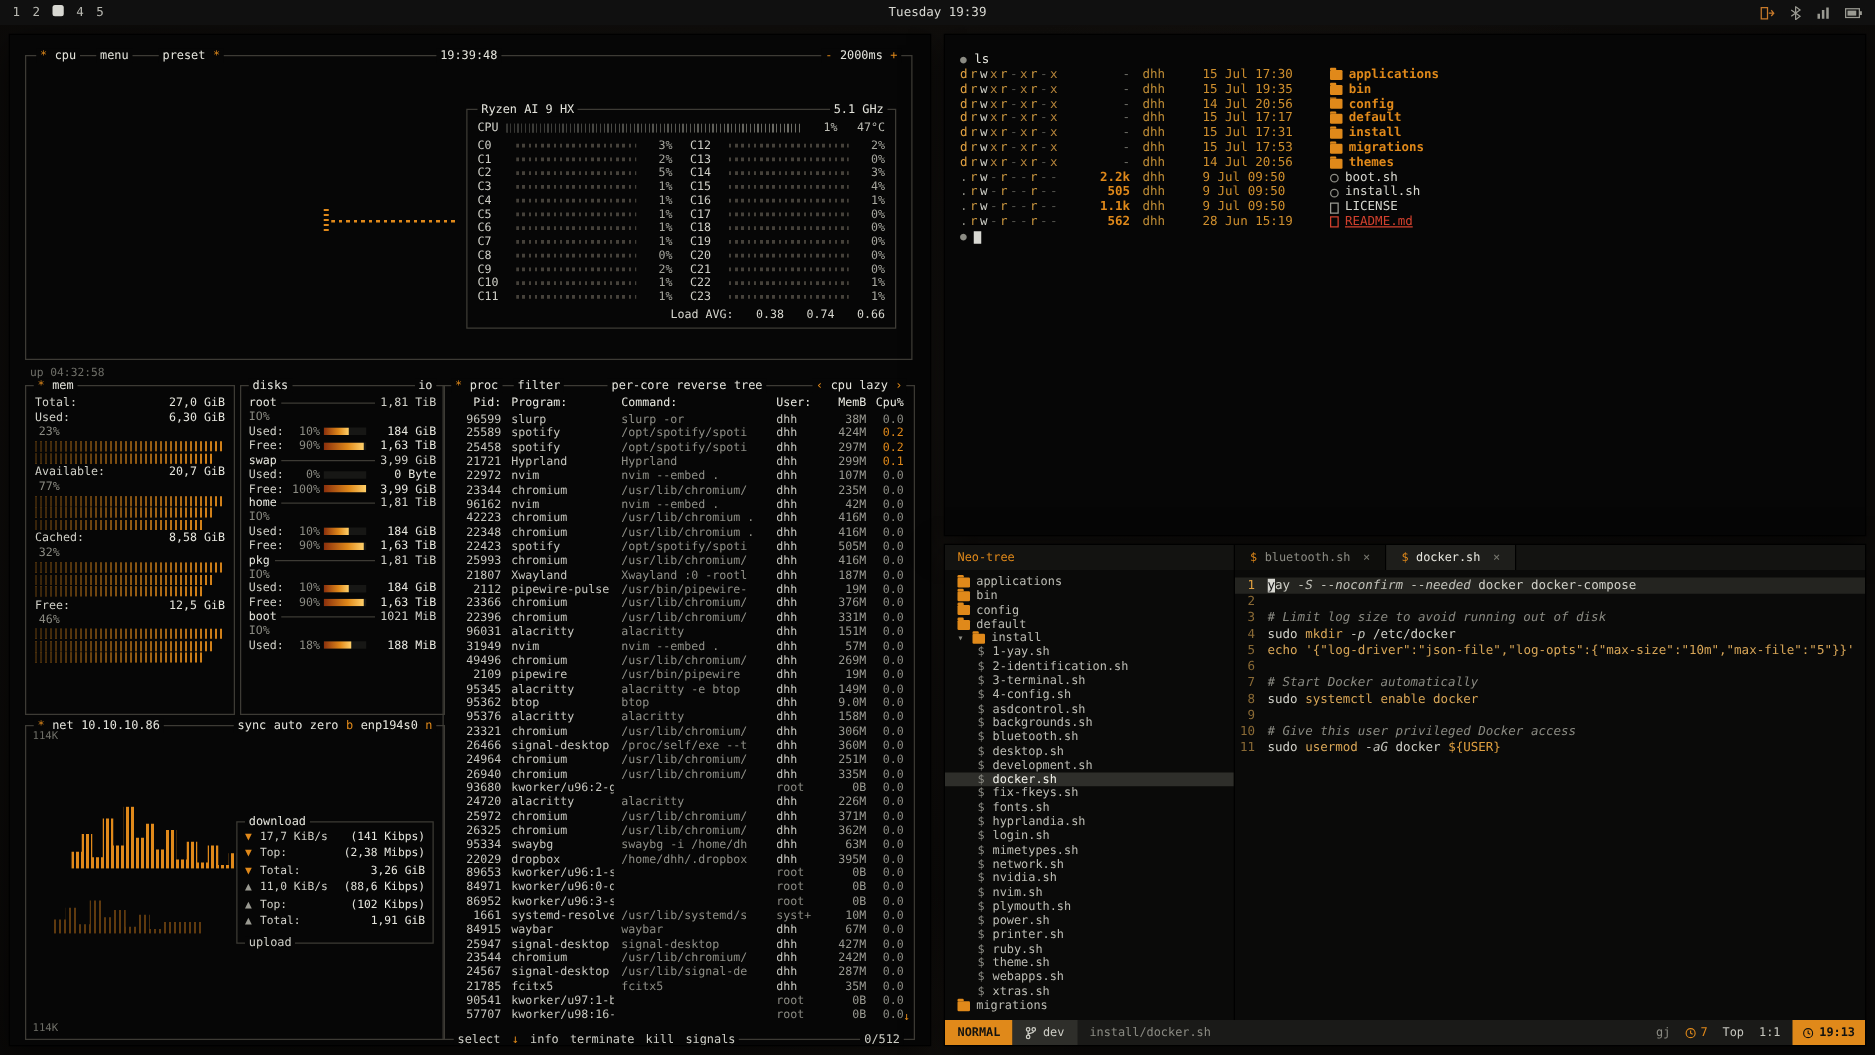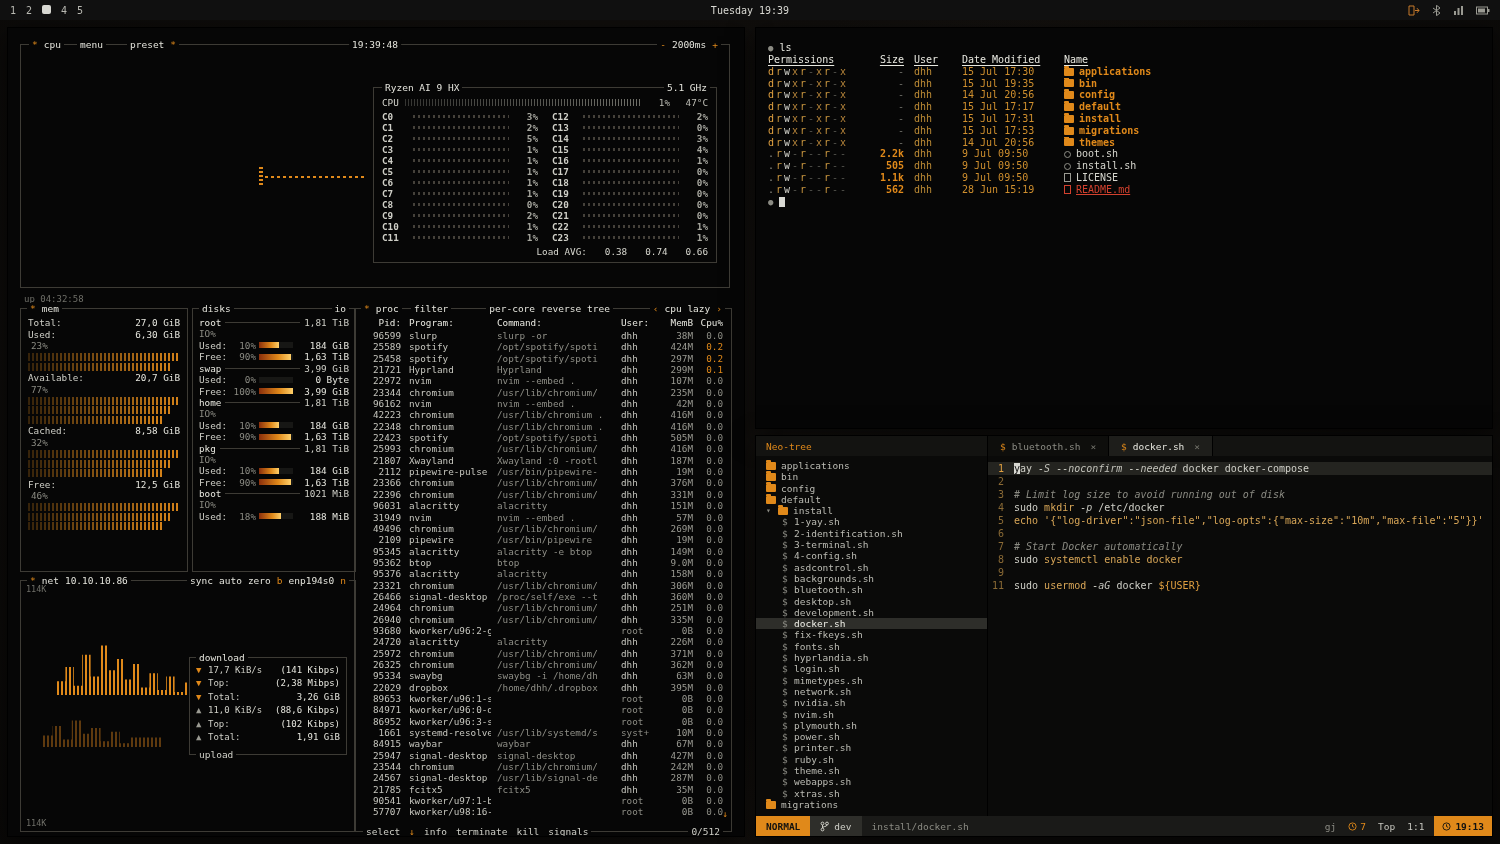--- a/index.html
+++ b/index.html
@@ -46,21 +46,21 @@
     background:repeating-linear-gradient(180deg,var(--o) 0 2px,transparent 2px 4px);}
   #cpu-deco::after{content:"";position:absolute;left:0;top:9px;width:100px;height:2px;
     background:repeating-linear-gradient(90deg,var(--o) 0 3px,transparent 3px 6px);}
   #ryzen-box{position:absolute;right:12px;top:42px;width:344px;height:176px;border:1px solid var(--bd);padding:8px 8px 4px 8px;}
   .cpu-row{display:flex;align-items:center;height:13px;gap:6px;}
   .cpu-meter{flex:1;height:7px;background:repeating-linear-gradient(90deg,#6f6f68 0 1px,transparent 1px 3px);position:relative;}
   .cpu-meter::after{content:"";position:absolute;inset:0;background:linear-gradient(90deg,rgba(6,6,6,.55),rgba(6,6,6,0));}
   .cpu-pct{width:24px;text-align:right;color:#bdbdb5;}
   .cpu-temp{width:32px;text-align:right;color:#bdbdb5;}
   #core-cols{display:flex;gap:14px;margin-top:2px;}
-  .core-col{flex:1;font-weight:bold;}
+  .core-col{flex:1;}
   .core-row{display:flex;align-items:center;height:11px;font-size:9.3px;}
   .core-name{width:26px;color:#cfcfc7;}
   .leader{flex:1;height:3px;margin:0 5px;background:repeating-linear-gradient(90deg,#45413a 0 2px,transparent 2px 5px);}
   .core-pct{width:24px;text-align:right;color:#a7a79f;}
   #load-row{display:flex;justify-content:flex-end;gap:18px;margin-top:3px;font-size:9.3px;color:#d6d6ce;}
   #uptime{position:absolute;left:16px;top:266px;font-size:9px;color:#6f6f68;}
 
   #mem-box{left:12px;top:280px;width:168px;height:264px;padding:8px 7px 4px 7px;}
   .kv{display:flex;justify-content:space-between;height:11.6px;line-height:11.6px;}
   .kv .k{color:#cfcfc7;}
@@ -962,27 +962,20 @@
       <div class="bfoot" style="left:6px;"><span>upload</span></div>
     </div>
   </div>
 </section>
 
 <section id="term" class="window">
   <div class="term-line">
     <span class="prompt-dot">●</span>
     <span class="cmd-text">ls</span>
   </div>
-  <div class="ls-grid" id="ls-header">
-    <span>Permissions</span>
-    <span class="h-size">Size</span>
-    <span>User</span>
-    <span>Date Modified</span>
-    <span>Name</span>
-  </div>
   <div id="ls-rows">
       <div class="ls-grid ls-row">
         <span class="ls-perm">
           <span class="pc pd">d</span>
           <span class="pc pr">r</span>
           <span class="pc pw">w</span>
           <span class="pc px">x</span>
           <span class="pc pr">r</span>
           <span class="pc pdash">-</span>
           <span class="pc px">x</span>
@@ -1363,20 +1356,21 @@
       <div id="editor-lines">
           <div class="ed-line cursorline"><span class="ed-num cur">1</span><span class="ed-code"><span class="tok-cursor">y</span><span class="tok-code">ay </span><span class="tok-flag">-S --noconfirm --needed </span><span class="tok-code">docker docker-compose</span></span></div>
           <div class="ed-line"><span class="ed-num">2</span><span class="ed-code"></span></div>
           <div class="ed-line"><span class="ed-num">3</span><span class="ed-code"><span class="tok-comment"># Limit log size to avoid running out of disk</span></span></div>
           <div class="ed-line"><span class="ed-num">4</span><span class="ed-code"><span class="tok-code">sudo </span><span class="tok-cmd">mkdir</span><span class="tok-flag"> -p </span><span class="tok-code">/etc/docker</span></span></div>
           <div class="ed-line"><span class="ed-num">5</span><span class="ed-code"><span class="tok-cmd">echo </span><span class="tok-string">'{"log-driver":"json-file","log-opts":{"max-size":"10m","max-file":"5"}}'</span><span class="tok-code"> | s</span></span></div>
           <div class="ed-line"><span class="ed-num">6</span><span class="ed-code"></span></div>
           <div class="ed-line"><span class="ed-num">7</span><span class="ed-code"><span class="tok-comment"># Start Docker automatically</span></span></div>
           <div class="ed-line"><span class="ed-num">8</span><span class="ed-code"><span class="tok-code">sudo </span><span class="tok-cmd">systemctl</span><span class="tok-string"> enable docker</span></span></div>
           <div class="ed-line"><span class="ed-num">9</span><span class="ed-code"></span></div>
+          <div class="ed-line"><span class="ed-num">10</span><span class="ed-code"><span class="tok-comment"># Give this user privileged Docker access</span></span></div>
           <div class="ed-line"><span class="ed-num">11</span><span class="ed-code"><span class="tok-code">sudo </span><span class="tok-cmd">usermod</span><span class="tok-flag"> -aG </span><span class="tok-code">docker </span><span class="tok-var">${USER}</span></span></div>
         </div>
     </div>
   </div>
   <div id="statusline">
     <span class="sl-mode">NORMAL</span>
     <span class="sl-branch">
       <svg width="9" height="11" viewBox="0 0 9 11">
           <circle cx="2.5" cy="2.5" r="1.4" fill="none" stroke="#cfcfc7"></circle>
           <circle cx="2.5" cy="8.5" r="1.4" fill="none" stroke="#cfcfc7"></circle>

